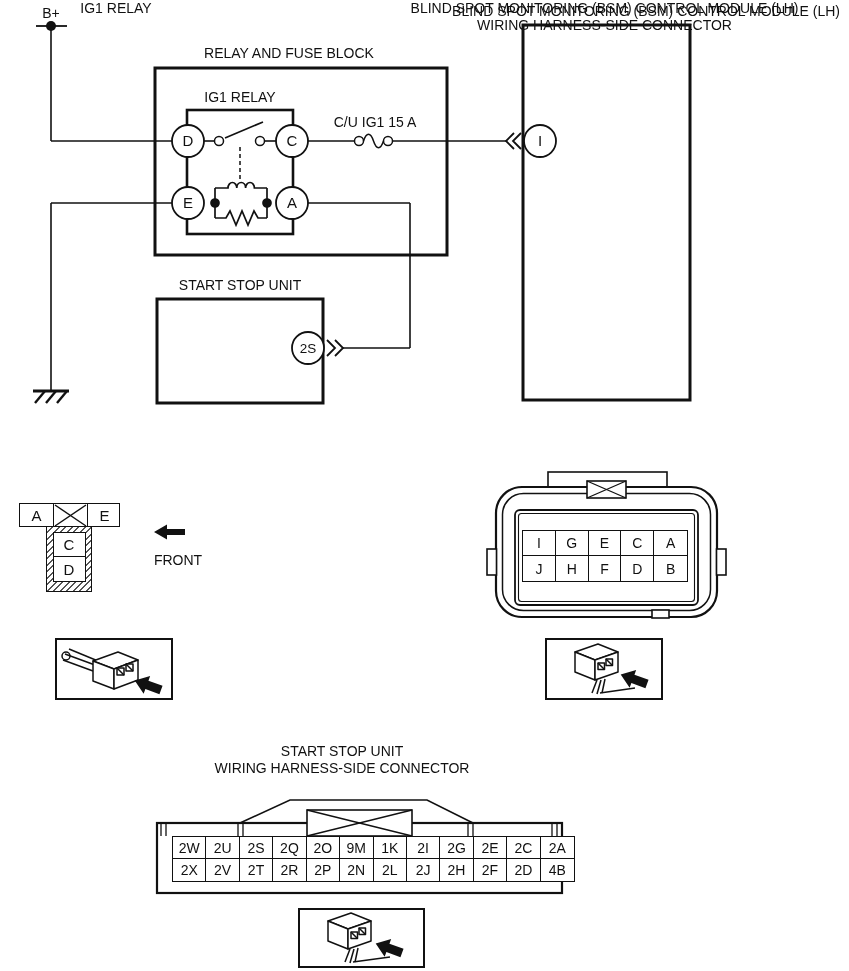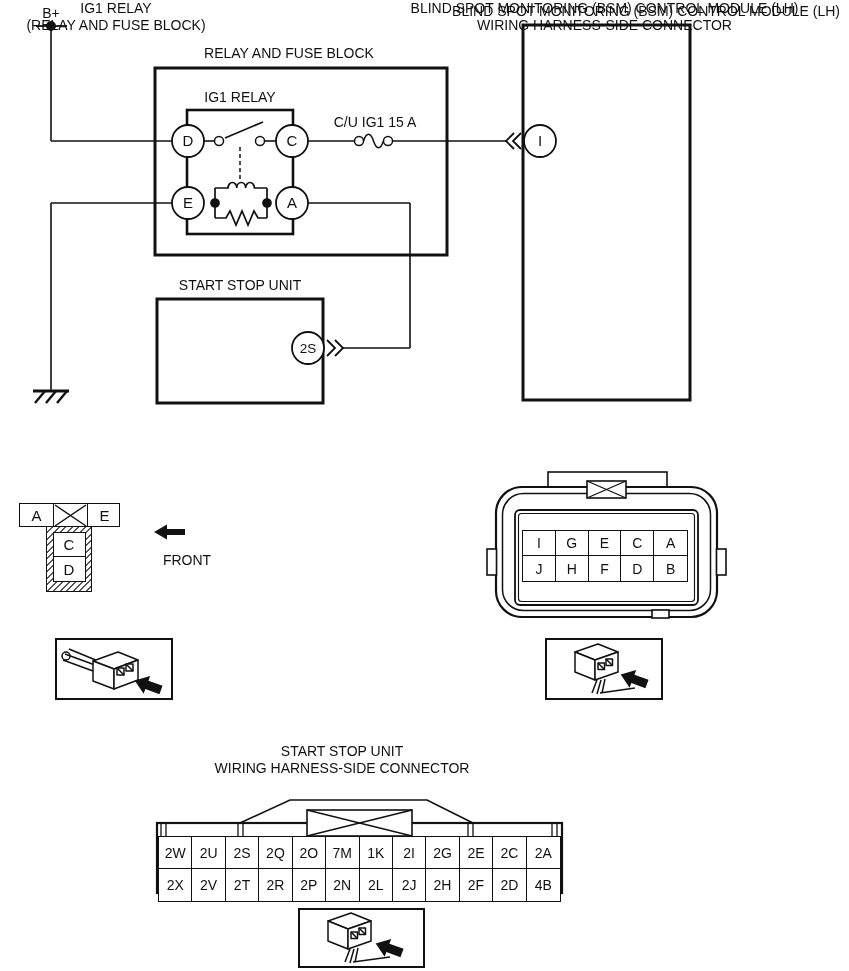--- a/index.html
+++ b/index.html
@@ -126,21 +126,20 @@
       <text x="292" y="146" text-anchor="middle" font-size="15">C</text>
       <text x="188" y="208" text-anchor="middle" font-size="15">E</text>
       <text x="292" y="208" text-anchor="middle" font-size="15">A</text>
       <text x="540" y="146" text-anchor="middle" font-size="15">I</text>
       <text x="308" y="353" text-anchor="middle" font-size="13.5">2S</text>
     </g>
   </svg>
 
   <div class="caption" style="left:0;top:422;width:232px">
     <div>IG1 RELAY</div>
-    <div>(RELAY AND FUSE BLOCK)</div>
   </div>
 
   <div class="ig-top" style="left:19px;top:503px;width:101px;height:24px">
     <div>
         <span>A</span>
       </div>
     <div>
       <svg width="31" height="21" viewBox="0 0 31 21">
         <line x1="0" y1="0" x2="31" y2="21" stroke="#111" stroke-width="1.4"></line>
         <line x1="0" y1="21" x2="31" y2="0" stroke="#111" stroke-width="1.4"></line>
@@ -154,21 +153,21 @@
   <div class="hatch" style="left:46px;top:525.5px;width:46px;height:66px">
     <div class="ig-inner">
       <div>C</div>
       <div>D</div>
     </div>
   </div>
 
   <svg class="abs" style="left:152px;top:521px" width="40" height="22" viewBox="0 0 40 22">
     <polygon points="2,11 15,3.5 15,8 33,8 33,14 15,14 15,18.5" fill="#111"></polygon>
   </svg>
-  <div class="caption" style="left:155px;top:552px;width:64px">FRONT</div>
+  <div class="caption" style="left:146px;top:552px;width:64px">FRONT</div>
 
   <div class="iconbox" style="left:55px;top:638px;width:118px;height:62px">
     <svg width="114" height="58" viewBox="0 0 114 58">
       <g stroke="#111" stroke-width="1.5" fill="none">
         <line x1="8" y1="14" x2="38" y2="25"></line>
         <line x1="6" y1="20" x2="36" y2="31"></line>
         <line x1="12" y1="9" x2="41" y2="21"></line>
         <circle cx="9" cy="16" r="4"></circle>
       </g>
       <g stroke="#111" stroke-width="1.5" fill="#fff" stroke-linejoin="round">
@@ -258,27 +257,27 @@
         <rect x="157" y="15" width="105" height="26" stroke-width="1.6"></rect>
         <line x1="157" y1="15" x2="262" y2="41" stroke-width="1.3"></line>
         <line x1="157" y1="41" x2="262" y2="15" stroke-width="1.3"></line>
       </g>
       <g stroke-width="1.3">
         <path d="M11,28 V41 M16,28 V41 M88,28 V41 M93,28 V41 M318,28 V41 M323,28 V41 M402,28 V41 M407,28 V41" fill="none"></path>
       </g>
     </g>
   </svg>
 
-  <div class="pingrid ssu-grid" style="left:158px;top:836px;width:403px;height:66px">
+  <div class="pingrid ssu-grid" style="left:172px;top:836px;width:403px;height:46px">
     <div>2W</div>
     <div>2U</div>
     <div>2S</div>
     <div>2Q</div>
     <div>2O</div>
-    <div>7M</div>
+    <div>9M</div>
     <div>1K</div>
     <div>2I</div>
     <div>2G</div>
     <div>2E</div>
     <div>2C</div>
     <div>2A</div>
     <div>2X</div>
     <div>2V</div>
     <div>2T</div>
     <div>2R</div>

